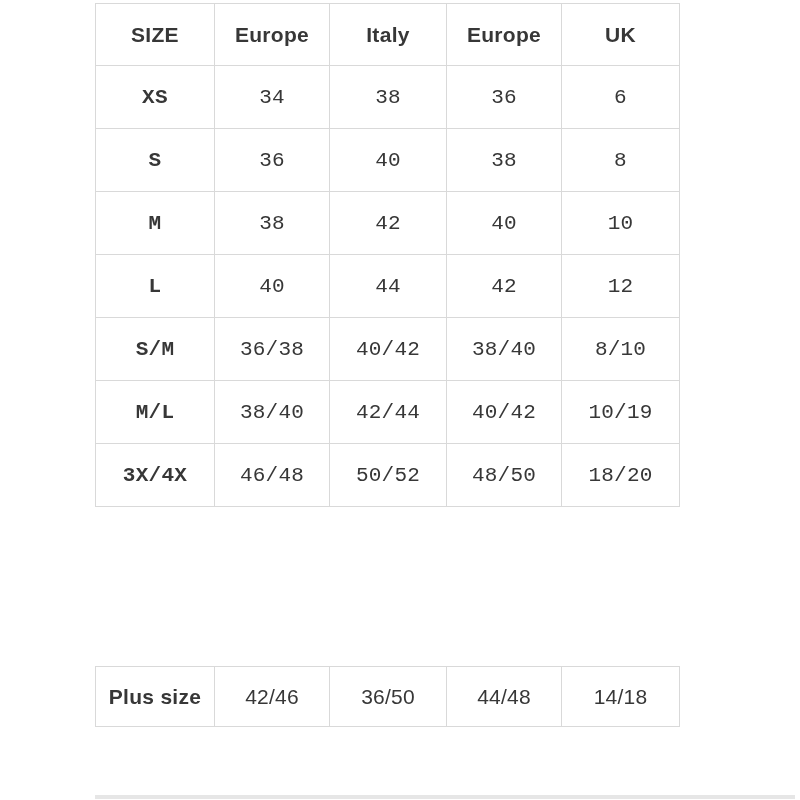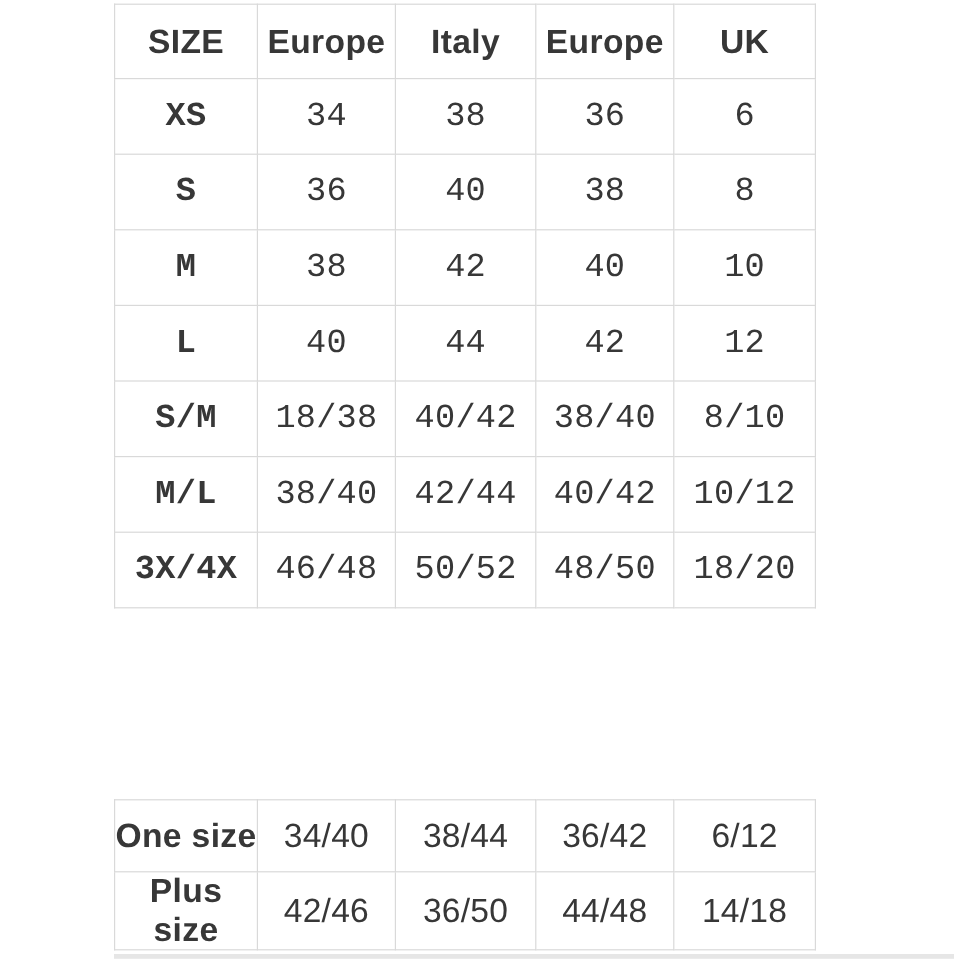--- a/index.html
+++ b/index.html
@@ -28,21 +28,21 @@
     table-layout: fixed;
     background: var(--background);
   }
   table.size-table.main { top: 3px; }
   table.size-table.secondary { top: 666px; }
   .size-table th,
   .size-table td {
     border: 1px solid var(--border);
     text-align: center;
     vertical-align: middle;
-    font-size: 28px;
+    font-size: 21px;
     color: var(--text);
     font-weight: 400;
     letter-spacing: 0.2px;
     padding: 0;
   }
   .size-table thead th,
   .size-table tbody th {
     font-weight: 700;
     letter-spacing: 0.3px;
   }
@@ -104,31 +104,31 @@
       </tr>
       <tr>
         <th>L</th>
         <td>40</td>
         <td>44</td>
         <td>42</td>
         <td>12</td>
       </tr>
       <tr>
         <th>S/M</th>
-        <td>18/38</td>
+        <td>36/38</td>
         <td>40/42</td>
         <td>38/40</td>
         <td>8/10</td>
       </tr>
       <tr>
         <th>M/L</th>
         <td>38/40</td>
         <td>42/44</td>
         <td>40/42</td>
-        <td>10/12</td>
+        <td>10/19</td>
       </tr>
       <tr>
         <th>3X/4X</th>
         <td>46/48</td>
         <td>50/52</td>
         <td>48/50</td>
         <td>18/20</td>
       </tr>
     </tbody>
   </table>
@@ -136,27 +136,20 @@
   <table class="size-table secondary">
     <colgroup>
       <col style="width:119px">
       <col style="width:115px">
       <col style="width:117px">
       <col style="width:115px">
       <col style="width:118px">
     </colgroup>
     <tbody>
       <tr>
-        <th>One size</th>
-        <td>34/40</td>
-        <td>38/44</td>
-        <td>36/42</td>
-        <td>6/12</td>
-      </tr>
-      <tr>
         <th>Plus size</th>
         <td>42/46</td>
         <td>36/50</td>
         <td>44/48</td>
         <td>14/18</td>
       </tr>
     </tbody>
   </table>
 
   <div class="bottom-bar"></div>

